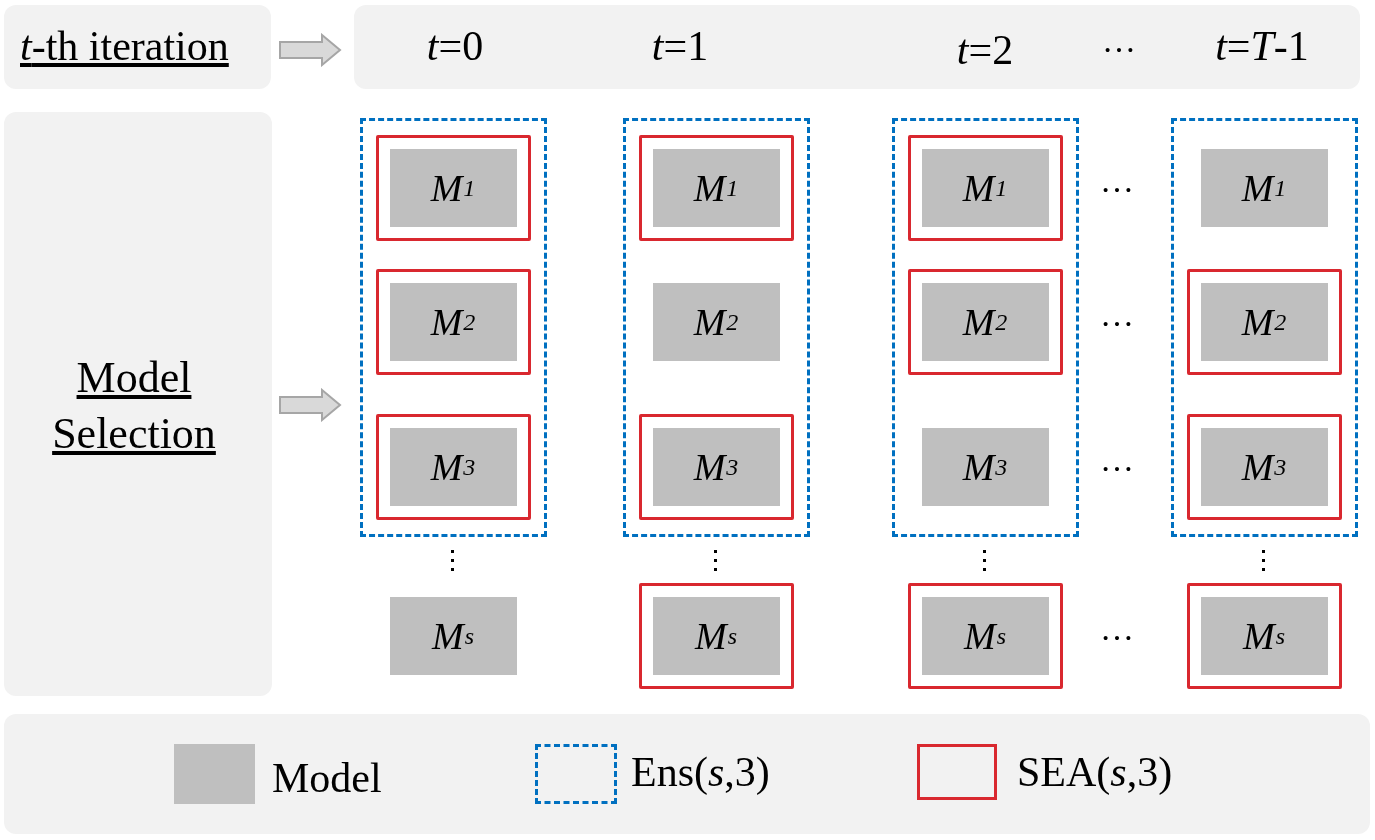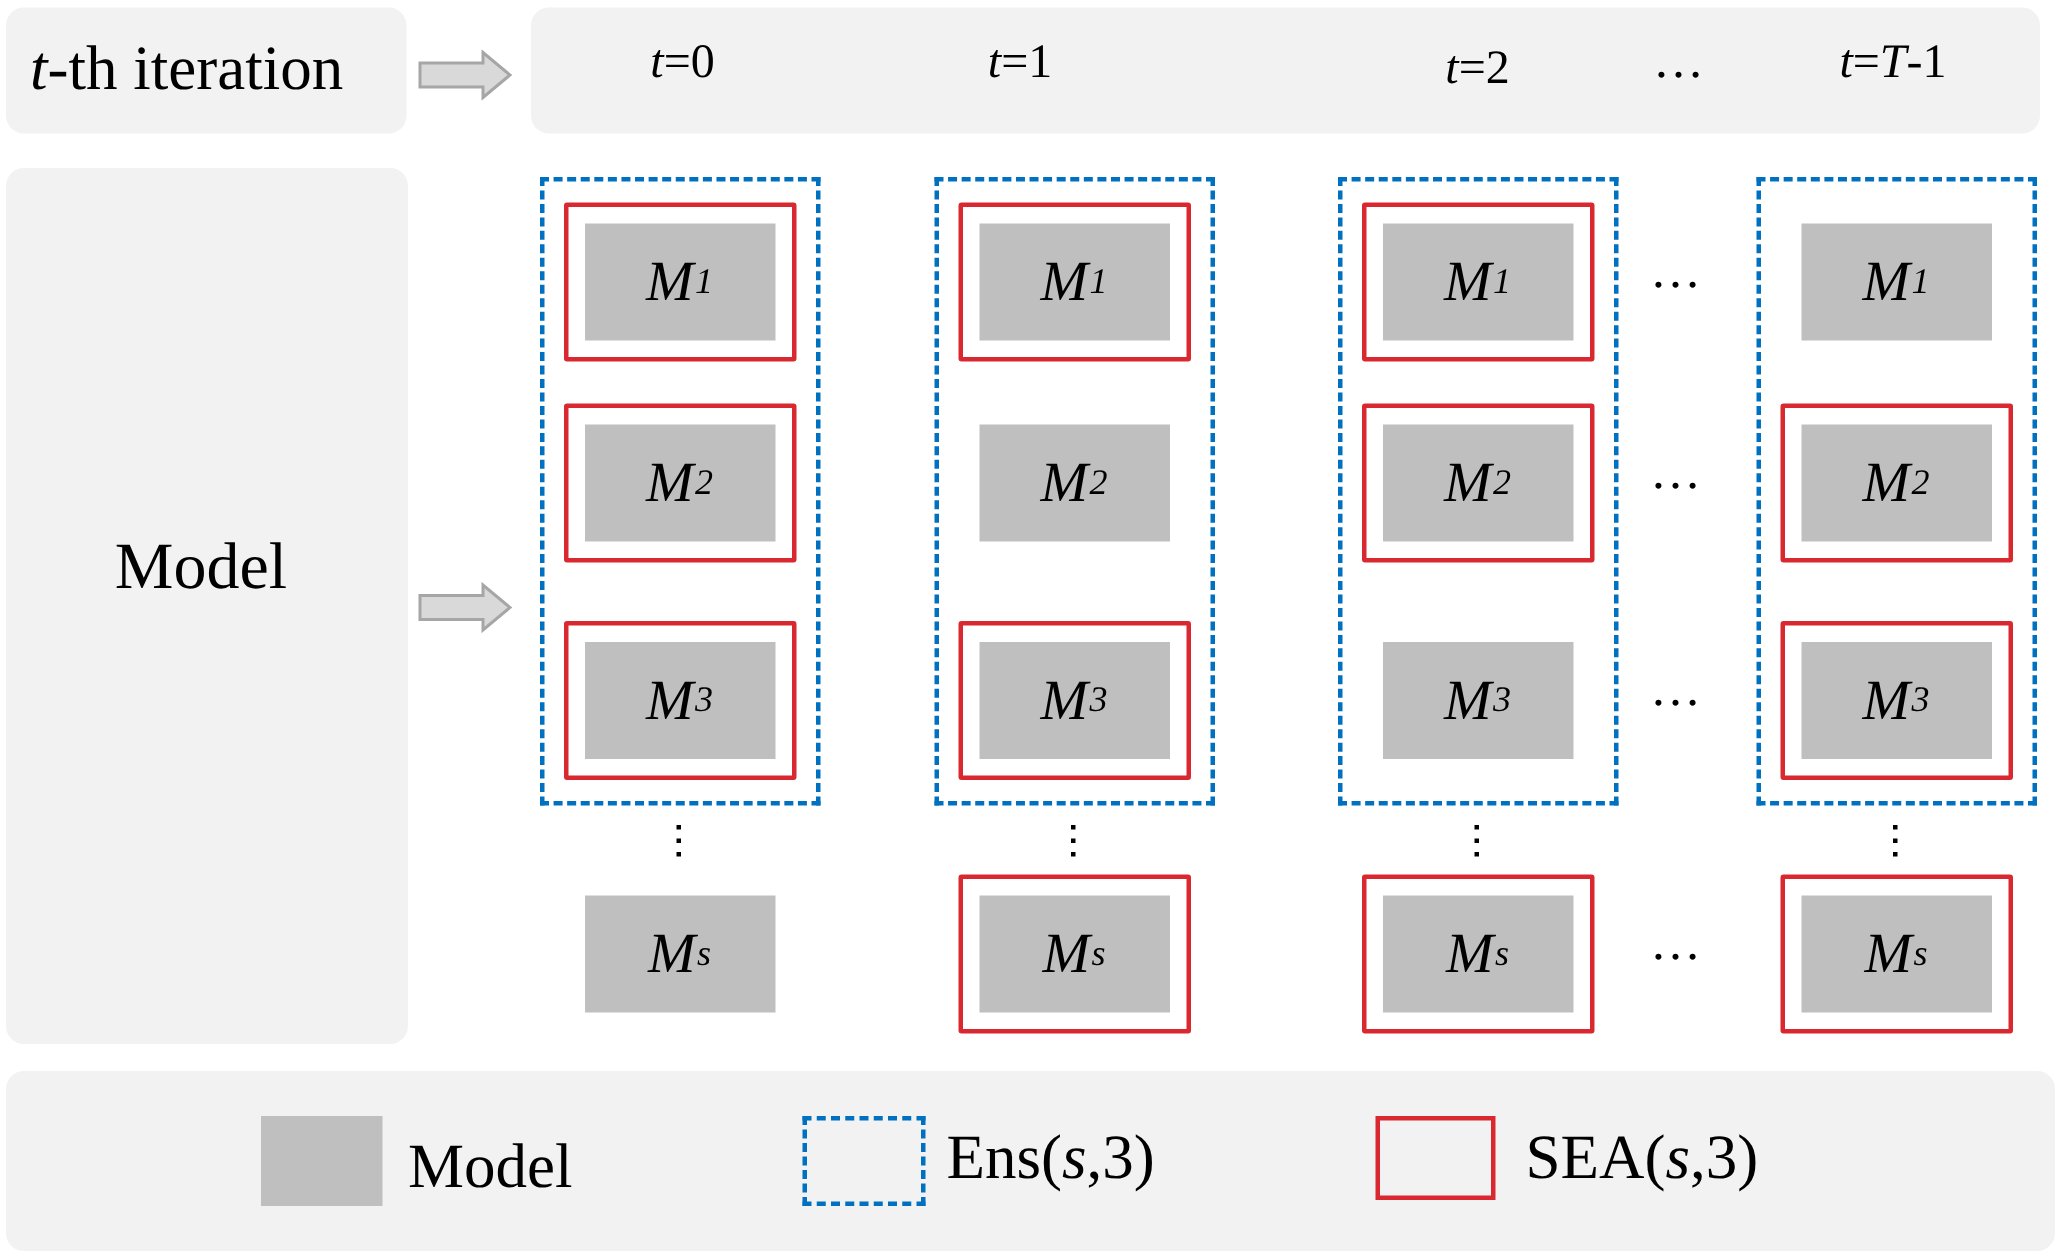--- a/index.html
+++ b/index.html
@@ -4,29 +4,29 @@
   <style>
     html, body { margin: 0; padding: 0; background: #ffffff; }
     body { width: 1375px; height: 840px; position: relative; overflow: hidden;
            font-family: "Liberation Serif", "DejaVu Serif", serif; color: #000; }
     .panel { position: absolute; background: #f2f2f2; border-radius: 12px; }
     #iter-label-panel { left: 4px; top: 5px; width: 267px; height: 84px; }
     #iter-header-panel { left: 354px; top: 5px; width: 1006px; height: 84px; }
     #selection-panel { left: 4px; top: 112px; width: 268px; height: 584px; }
     #legend-panel { left: 4px; top: 714px; width: 1366px; height: 120px; }
 
-    .big-text { position: absolute; font-size: 42px; white-space: nowrap; }
+    .big-text { position: absolute; font-size: 42px; white-space: nowrap; text-decoration: underline; }
     #iter-label { left: 20px; top: 22px; }
     #selection-label { left: 0; width: 268px; top: 350px; text-align: center; line-height: 56px; font-size: 44px; }
 
     .arrow { position: absolute; width: 64px; height: 34px; }
     #arrow-top { left: 278px; top: 33px; }
     #arrow-mid { left: 278px; top: 388px; }
 
-    .iter-title { position: absolute; top: 22px; font-size: 32px; white-space: nowrap; transform: translateX(-50%); }
+    .iter-title { position: absolute; top: 22px; font-size: 42px; white-space: nowrap; transform: translateX(-50%); }
     .iter-title i { font-style: italic; }
 
     .ens-box { position: absolute; border: 3px dashed #0070c0; box-sizing: border-box; }
     .sea-box { position: absolute; border: 3.5px solid #d9282f; box-sizing: border-box; border-radius: 2px; }
     .model { position: absolute; background: #bfbfbf; width: 127px; height: 78px;
              display: flex; align-items: center; justify-content: center;
              font-style: italic; font-size: 38px; }
     .model sub { font-size: 24px; vertical-align: -6px; margin-left: 1px; }
 
     .vdots { position: absolute; width: 6px; }
@@ -50,20 +50,21 @@
 <div class="panel" id="iter-header-panel"></div>
 <div class="iter-title" style="left:455px"><i>t</i><span>=</span><span>0</span></div>
 <div class="iter-title" style="left:680px"><i>t</i><span>=</span><span>1</span></div>
 <div class="iter-title" style="left:985px; top:26px"><i>t</i><span>=</span><span>2</span></div>
 <div class="iter-title" style="left:1119px; top:22px; font-size:34px">…</div>
 <div class="iter-title" style="left:1262px"><i>t</i><span>=</span><i>T</i><span>-1</span></div>
 
 <div class="panel" id="selection-panel"></div>
 <div class="big-text" id="selection-label">
   <div>Model</div>
+  <div>Selection</div>
 </div>
 <svg class="arrow" id="arrow-mid" viewBox="0 0 64 34">
   <polygon points="2,9 44,9 44,2 62,17 44,32 44,25 2,25" fill="#d9d9d9" stroke="#a6a6a6" stroke-width="2"></polygon>
 </svg>
 
 <div id="grid">
     <div class="ens-box" style="left: 359.5px; top: 118px; width: 187px; height: 419px;"></div>
     <div class="sea-box" style="left: 375.5px; top: 135px; width: 155px; height: 106px;"></div>
     <div class="model" style="left: 389.5px; top: 149px;">
       <span>M</span>

